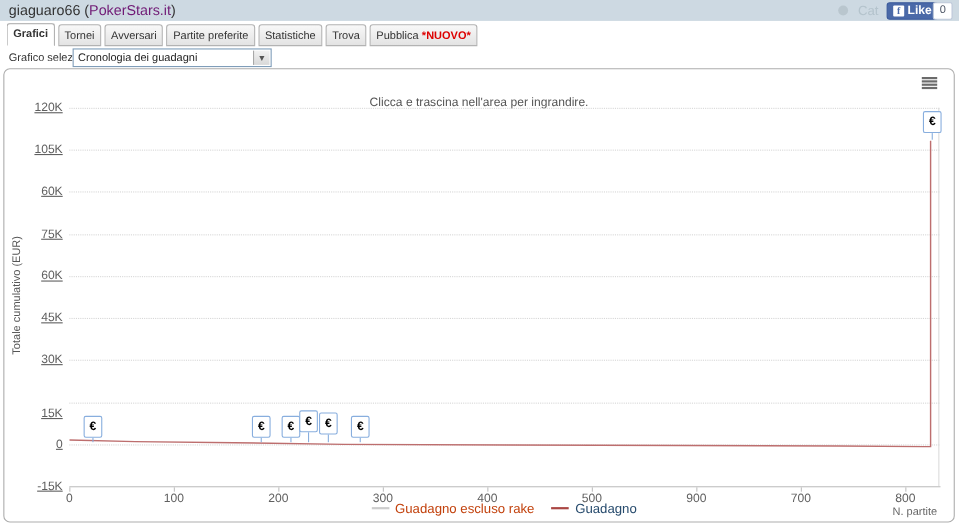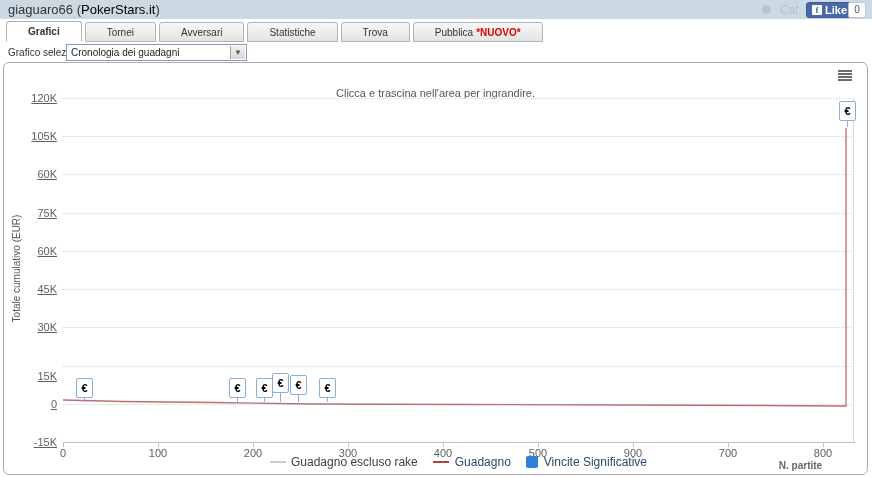--- a/index.html
+++ b/index.html
@@ -2,30 +2,30 @@
 <html><head>
 <meta charset="utf-8">
 <style>
   * { box-sizing: border-box; }
   body { margin:0; font-family:"Liberation Sans", sans-serif; background:#fff; }
   .screen { position:relative; width:872px; height:477px; background:#fff; overflow:hidden; }
 
   
   .topbar { position:absolute; left:0; top:0; width:872px; height:19px; background:#cdd9e2; }
   .page-title { position:absolute; left:8px; top:2px; font-size:13px; color:#333; white-space:nowrap; }
-  .page-title .link { color:#000000; }
+  .page-title .link { color:#701a75; }
   .status-dot { position:absolute; left:762px; top:5px; width:9px; height:9px; border-radius:50%; background:#b9c6ce; }
   .faded-text { position:absolute; left:780px; top:3px; font-size:12px; color:#b4c3cc; }
   .fb-like { position:absolute; left:806px; top:2px; height:16px; background:#4a69a8; border:1px solid #3b5a9b; border-radius:3px; color:#fff; font-size:11px; font-weight:bold; display:flex; align-items:center; padding:0 5px; gap:3px; cursor:pointer; }
   .fb-icon { display:inline-block; background:#fff; color:#4a69a8; width:10px; height:10px; border-radius:1px; font:bold 9px/10px "Liberation Serif", serif; text-align:center; }
   .fb-count { position:absolute; left:848px; top:2px; width:18px; height:16px; background:#fff; border:1px solid #bdc7d8; border-radius:2px; color:#4e5665; font-size:10px; text-align:center; line-height:14px; }
 
   
   .tabs { position:absolute; left:6px; top:21px; display:flex; gap:3px; align-items:flex-end; }
-  .tab { height:20px; padding:0 21px; background:linear-gradient(#f8f8f8,#e3e3e3); border:1px solid #b3b3b3; border-radius:3px 3px 0 0; font-size:10px; color:#333; display:flex; align-items:center; gap:3px; cursor:pointer; white-space:nowrap; }
+  .tab { height:20px; padding:0 5px; background:linear-gradient(#f8f8f8,#e3e3e3); border:1px solid #b3b3b3; border-radius:3px 3px 0 0; font-size:10px; color:#333; display:flex; align-items:center; gap:3px; cursor:pointer; white-space:nowrap; }
   .tab.active { background:#fff; font-weight:bold; height:21px; border-bottom:1px solid #fff; }
   .nuovo { color:#dd0000; font-weight:bold; }
 
   
   .sel-label { position:absolute; left:8px; top:47px; font-size:10px; color:#333; }
   .select { position:absolute; left:66px; top:44px; width:181px; height:17px; border:1px solid #7f9db9; background:#fff; cursor:pointer;padding-left:48px; }
   .select .val { position:absolute; left:4px; top:2px; font-size:10px; color:#222; }
   .select .arrow { position:absolute; right:1px; top:1px; bottom:1px; width:15px; background:linear-gradient(#f2f2f2,#d8d8d8); border-left:1px solid #a8a8a8; text-align:center; font-size:8px; color:#555; line-height:13px; }
 
   
@@ -36,33 +36,33 @@
   .burger div { width:14px; height:2px; background:#6b6b6b; margin:1px auto; }
 
   .grid { position:absolute; left:59px; width:791px; border-top:1px dotted #d6d6d6; height:0; }
   .xaxis-line { position:absolute; left:59px; top:379px; width:792px; border-top:1px solid #c0c0c0; height:0; }
   .plot-right { position:absolute; left:849px; top:35px; width:1px; height:344px; background:#dcdcdc; }
   .tickmark { position:absolute; top:380px; width:1px; height:4px; background:#c0c0c0; }
 
   .ylab { position:absolute; left:0; width:53px; text-align:right; font-size:11px; color:#606060;text-decoration:underline; }
   .xlab { position:absolute; top:384px; width:40px; text-align:center; font-size:11px; color:#606060; }
   .y-title { position:absolute; width:344px; left:-160px; top:200px; text-align:center; transform:rotate(-90deg); font-size:10px; color:#555; }
-  .x-title { position:absolute; left:745px; top:397px; width:103px; text-align:center; font-size:10px; color:#666;font-weight:bold; }
+  .x-title { position:absolute; left:745px; top:397px; width:103px; text-align:right; font-size:10px; color:#666; }
 
   .plot-svg { position:absolute; left:59px; top:35px; }
 
   .marker { position:absolute; width:17px; height:20px; background:#fff; border:1px solid #88aede; border-radius:2px; color:#000; font-weight:bold; font-size:11px; display:flex; align-items:center; justify-content:center; z-index:3; cursor:pointer; }
   .marker .stem { position:absolute; left:7px; top:19px; width:1px; background:#88aede; }
   .marker .sym { position:relative; }
 
   .legend { position:absolute; left:59px; top:392px; width:791px; display:flex; justify-content:center; align-items:center; gap:15px; font-size:12px; }
   .leg-item { display:flex; align-items:center; gap:5px; cursor:pointer; }
   .leg-dash { display:inline-block; width:16px; height:2px; }
   .leg-sq { display:inline-block; width:12px; height:12px; border-radius:2px; background:#2f7ed8; }
-  .leg-off { color:#404040; }
+  .leg-off { color:#c2410c; }
   .leg-on { color:#274b6d;gap:6px; }
 </style>
 </head>
 <body>
 
 <div class="screen">
 
   <div class="topbar">
     <div class="page-title"><span>giaguaro66</span><span> (</span><span class="link">PokerStars.it</span><span>)</span>
     </div>
@@ -77,20 +77,23 @@
 
   <div class="tabs">
     <div class="tab active">
         <span>Grafici</span>
       </div>
     <div class="tab">
         <span>Tornei</span>
       </div>
     <div class="tab">
         <span>Avversari</span>
+      </div>
+    <div class="tab">
+        <span>Partite preferite</span>
       </div>
     <div class="tab">
         <span>Statistiche</span>
       </div>
     <div class="tab">
         <span>Trova</span>
       </div>
     <div class="tab">
       <span>Pubblica</span>
       <span class="nuovo">*NUOVO*</span>
@@ -194,19 +197,15 @@
 
     <div class="legend">
       <div class="leg-item leg-off">
         <span class="leg-dash" style="background:#cccccc"></span>
         <span>Guadagno escluso rake</span>
       </div>
       <div class="leg-item leg-on">
         <span class="leg-dash" style="background:#aa4643"></span>
         <span>Guadagno</span>
       </div>
-      <div class="leg-item leg-on">
-        <span class="leg-sq"></span>
-        <span>Vincite Significative</span>
-      </div>
     </div>
   </div>
 </div>
 
 </body></html>

